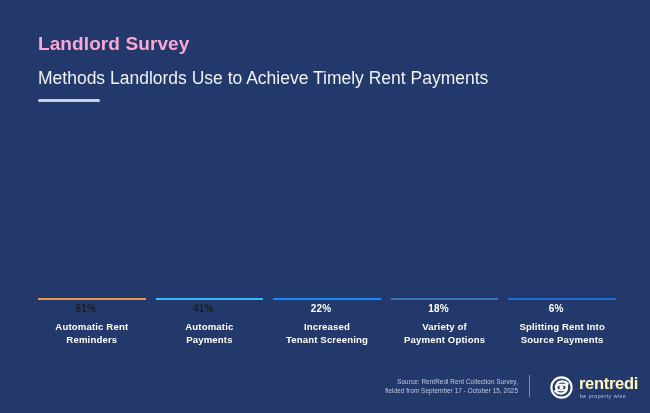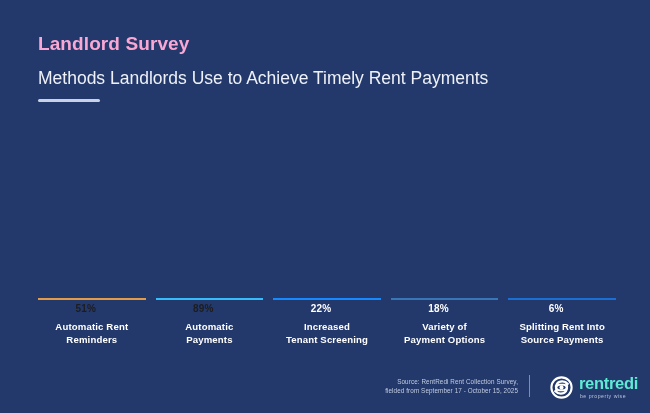--- a/index.html
+++ b/index.html
@@ -154,21 +154,21 @@
     flex: 0 0 auto;
   }
   #logo-text-block {
     display: flex;
     flex-direction: column;
     line-height: 1;
   }
   #logo-wordmark {
     font-size: 16.5px;
     font-weight: bold;
-    color: #5eead4;
+    color: #fef9c3;
     letter-spacing: -0.3px;
   }
   #logo-tagline {
     font-size: 5.2px;
     color: #b9c5dd;
     letter-spacing: 0.5px;
     margin-top: 2px;
     margin-left: 1px;
   }
 </style>
@@ -187,21 +187,21 @@
       <div class="bar-col" style="left: 0px; width: 107.6px;">
         <div class="bar-wrap">
           <div class="bar" style="height: 91.0714%; background: rgb(229, 155, 69);">
             <div class="bar-value dark">51%</div>
           </div>
         </div>
       </div>
       <div class="bar-col" style="left: 117.6px; width: 107.6px;">
         <div class="bar-wrap">
           <div class="bar" style="height: 73.2143%; background: rgb(53, 188, 251);">
-            <div class="bar-value dark">89%</div>
+            <div class="bar-value dark">41%</div>
           </div>
         </div>
       </div>
       <div class="bar-col" style="left: 235.2px; width: 107.6px;">
         <div class="bar-wrap">
           <div class="bar" style="height: 39.2857%; background: rgb(21, 137, 253);">
             <div class="bar-value light">22%</div>
           </div>
         </div>
       </div>

